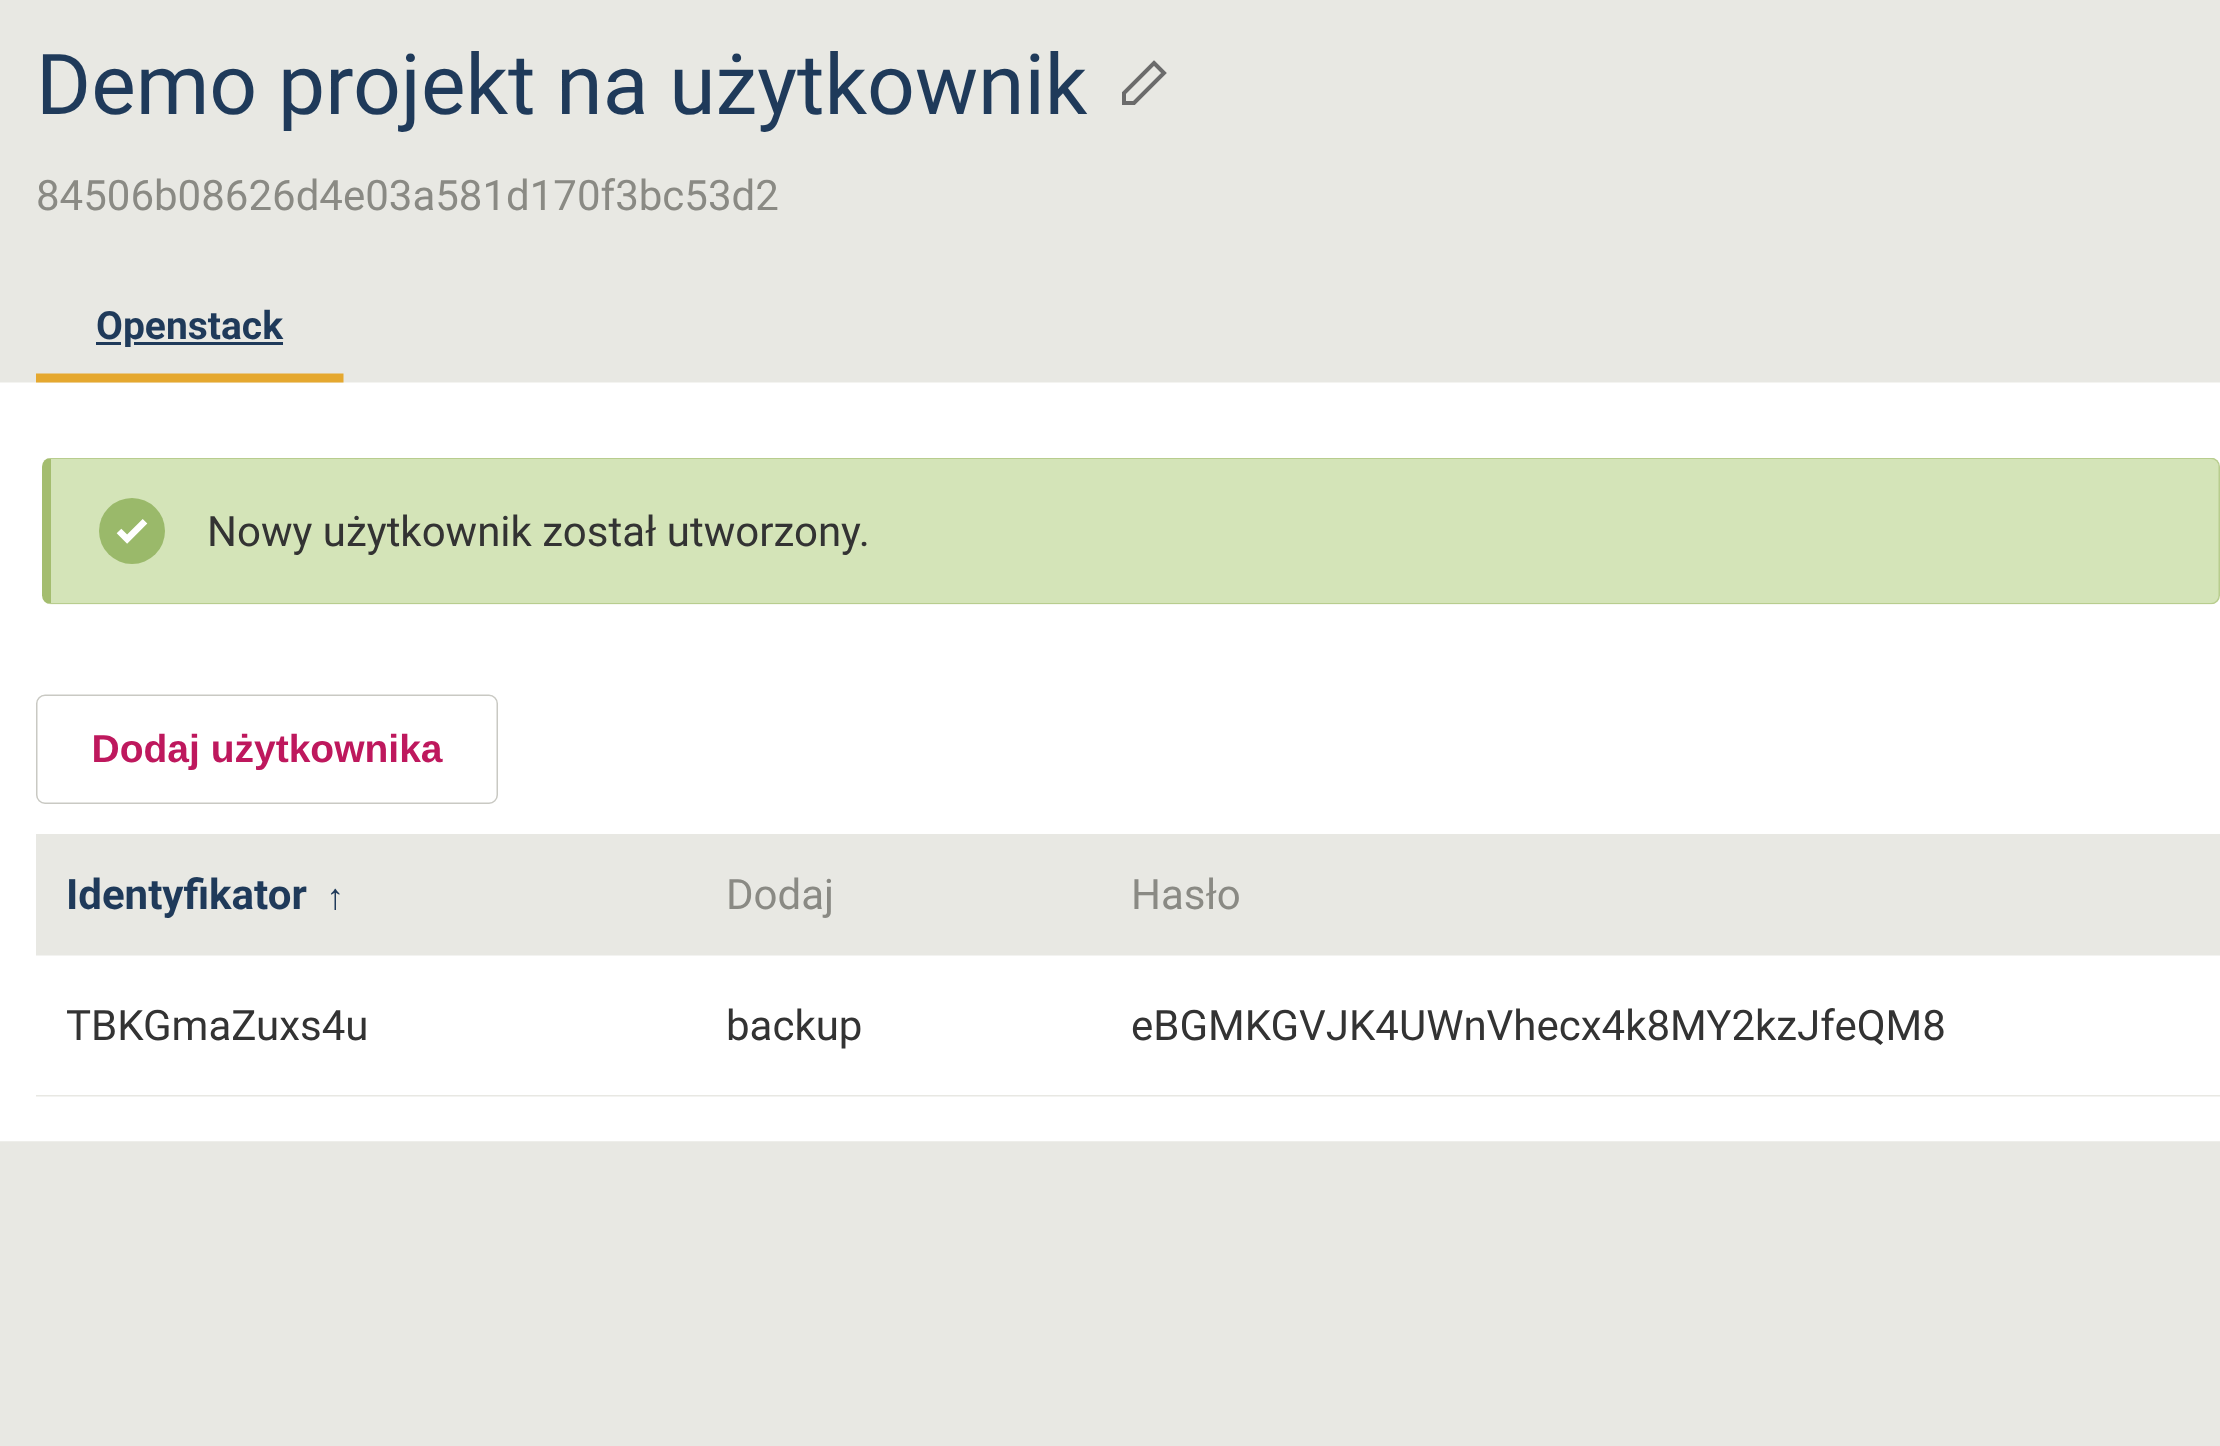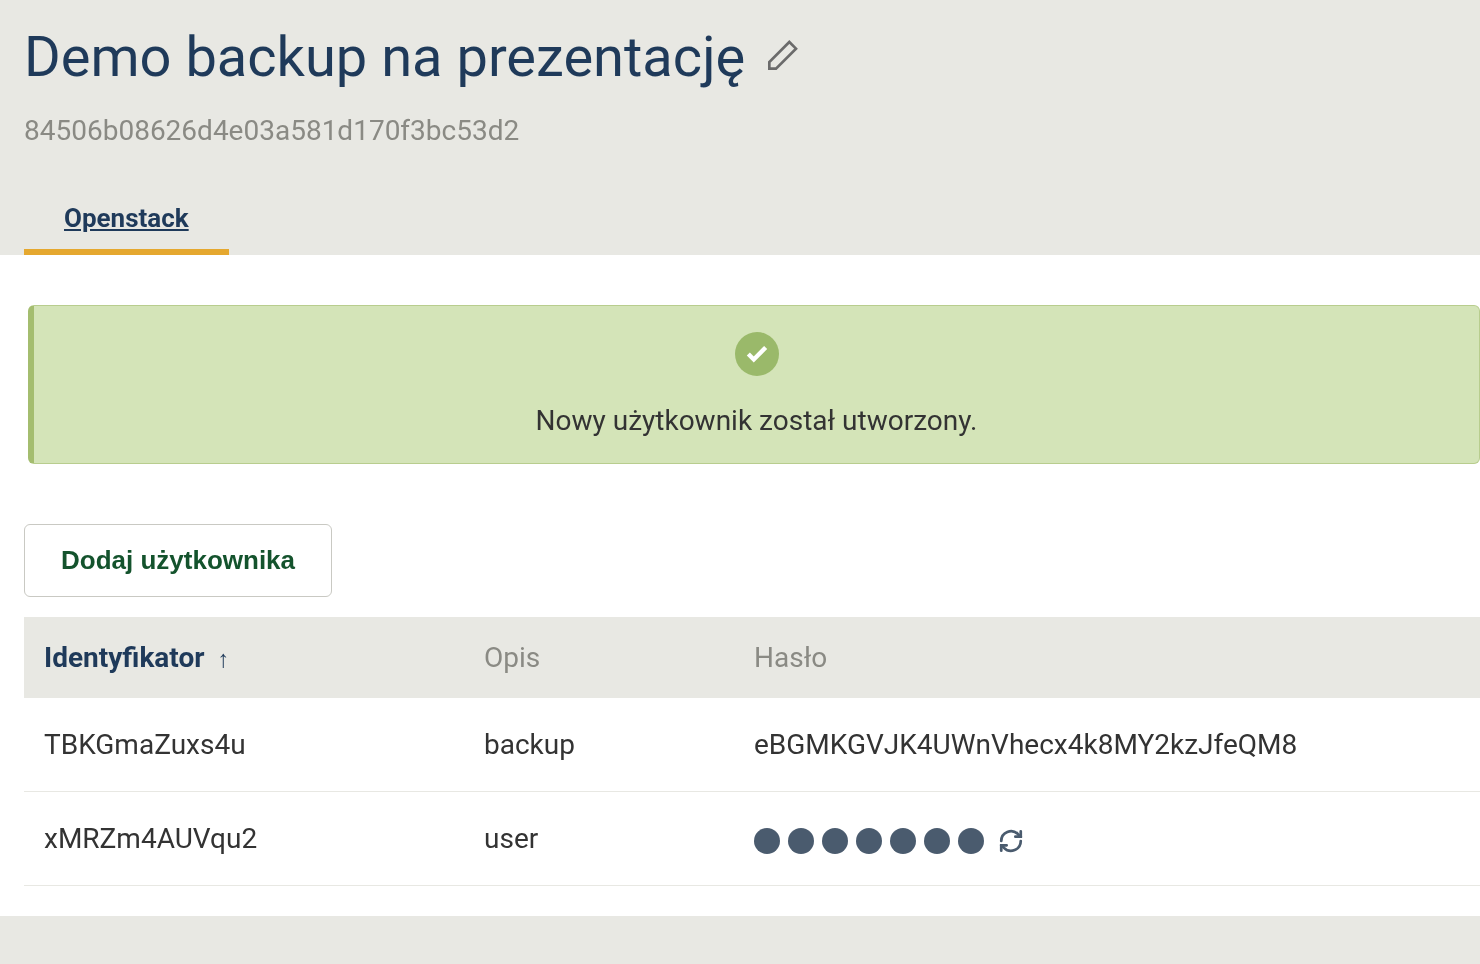--- a/index.html
+++ b/index.html
@@ -57,21 +57,20 @@
     .alert {
       margin: 0 0 0 28px;
       background: #d4e4b8;
       border: 1px solid #b8cd8e;
       border-left: 6px solid #a4bd6f;
       border-radius: 6px;
       padding: 26px 32px;
       display: flex;
       align-items: center;
       gap: 28px;
-      flex-direction: column;
     }
     .check-circle {
       width: 44px;
       height: 44px;
       border-radius: 50%;
       background: #9ab96a;
       display: flex;
       align-items: center;
       justify-content: center;
       flex-shrink: 0;
@@ -90,21 +89,21 @@
     .actions {
       padding: 60px 24px 20px 24px;
     }
     .btn-add {
       background: #fff;
       border: 1px solid #c9c9c3;
       border-radius: 6px;
       padding: 20px 36px;
       font-size: 26px;
       font-weight: 700;
-      color: #14532d;
+      color: #be185d;
       cursor: pointer;
     }
     .table {
       width: calc(100% - 24px);
       margin-left: 24px;
       border-collapse: collapse;
     }
     .table thead tr {
       background: #e8e8e3;
     }
@@ -155,21 +154,21 @@
     }
     .col-id { width: 440px; }
     .col-desc { width: 270px; }
     .col-pass { width: auto; }
   </style>
 </head>
 <body>
 
 <div class="header">
   <div class="title-row">
-    <h1 class="page-title">Demo backup na prezentację</h1>
+    <h1 class="page-title">Demo projekt na użytkownik</h1>
     <svg class="edit-icon" viewBox="0 0 24 24" fill="none" stroke="currentColor" stroke-width="1.6">
       <path d="M17 3l4 4-12 12H5v-4L17 3z"></path>
     </svg>
   </div>
   <div class="project-id">84506b08626d4e03a581d170f3bc53d2</div>
 
   <div class="tabs">
     <div class="tab active">Openstack</div>
   </div>
 </div>
@@ -189,44 +188,26 @@
     <button class="btn-add">Dodaj użytkownika</button>
   </div>
 
   <table class="table">
     <thead>
       <tr>
         <th class="sortable col-id">
           <span>Identyfikator</span>
           <span class="sort-arrow">↑</span>
         </th>
-        <th class="col-desc">Opis</th>
+        <th class="col-desc">Dodaj</th>
         <th class="col-pass">Hasło</th>
       </tr>
     </thead>
     <tbody id="table-body">
         <tr>
           <td>TBKGmaZuxs4u</td>
           <td>backup</td>
           <td>eBGMKGVJK4UWnVhecx4k8MY2kzJfeQM8</td>
         </tr>
-        <tr>
-          <td>xMRZm4AUVqu2</td>
-          <td>user</td>
-          <td><span class="password-dots">
-              <span class="dot"></span>
-              <span class="dot"></span>
-              <span class="dot"></span>
-              <span class="dot"></span>
-              <span class="dot"></span>
-              <span class="dot"></span>
-              <span class="dot"></span>
-            </span><svg class="refresh-icon" viewBox="0 0 24 24" fill="none" stroke="currentColor" stroke-width="2.5" stroke-linecap="round">
-              <path d="M3 12a9 9 0 0 1 15.5-6.3L21 8"></path>
-              <polyline points="21 3 21 8 16 8"></polyline>
-              <path d="M21 12a9 9 0 0 1-15.5 6.3L3 16"></path>
-              <polyline points="3 21 3 16 8 16"></polyline>
-            </svg></td>
-        </tr>
       </tbody>
   </table>
 
 </div>
 
 </body></html>

